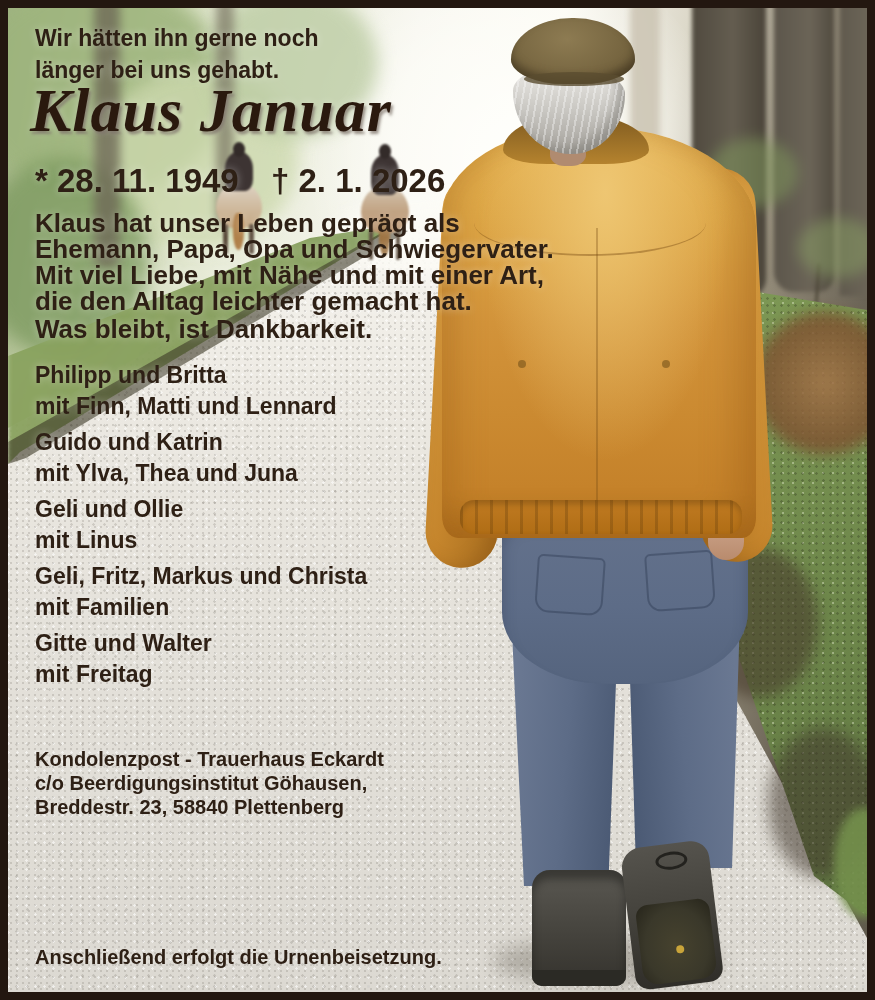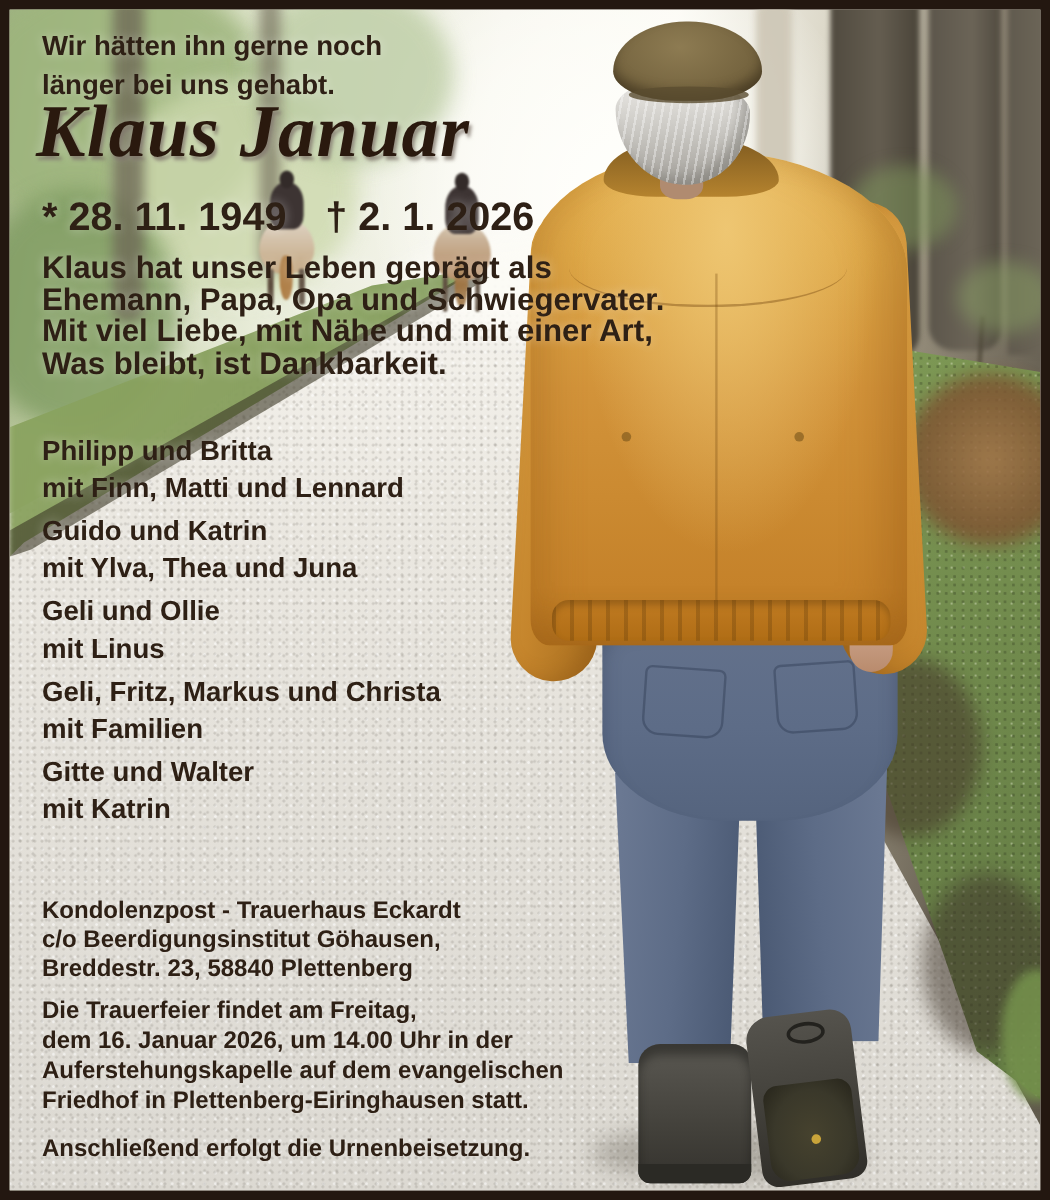--- a/index.html
+++ b/index.html
@@ -279,20 +279,21 @@
 
     <div class="txt dates">
       <span class="birth">* 28. 11. 1949</span>
       <span class="death">† 2. 1. 2026</span>
     </div>
 
     <div class="txt tribute">
       <div>Klaus hat unser Leben geprägt als</div>
       <div>Ehemann, Papa, Opa und Schwiegervater.</div>
       <div>Mit viel Liebe, mit Nähe und mit einer Art,</div>
+      <div>die den Alltag leichter gemacht hat.</div>
       <div class="last">Was bleibt, ist Dankbarkeit.</div>
     </div>
 
     <div class="txt mourners">
       <div class="mourner-group">
         <div>Philipp und Britta</div>
         <div>mit Finn, Matti und Lennard</div>
       </div>
       <div class="mourner-group">
         <div>Guido und Katrin</div>
@@ -301,32 +302,26 @@
       <div class="mourner-group">
         <div>Geli und Ollie</div>
         <div>mit Linus</div>
       </div>
       <div class="mourner-group">
         <div>Geli, Fritz, Markus und Christa</div>
         <div>mit Familien</div>
       </div>
       <div class="mourner-group">
         <div>Gitte und Walter</div>
-        <div>mit Katrin</div>
+        <div>mit Freitag</div>
       </div>
     </div>
 
     <div class="txt condolence">
       <div>Kondolenzpost - Trauerhaus Eckardt</div>
       <div>c/o Beerdigungsinstitut Göhausen,</div>
       <div>Breddestr. 23, 58840 Plettenberg</div>
     </div>
 
-    <div class="txt funeral">
-      <div>Die Trauerfeier findet am Freitag,</div>
-      <div>dem 16. Januar 2026, um 14.00 Uhr in der</div>
-      <div>Auferstehungskapelle auf dem evangelischen</div>
-      <div>Friedhof in Plettenberg-Eiringhausen statt.</div>
-    </div>
 
     <div class="txt closing">Anschließend erfolgt die Urnenbeisetzung.</div>
   </div>
 </div>
 
 </body></html>

